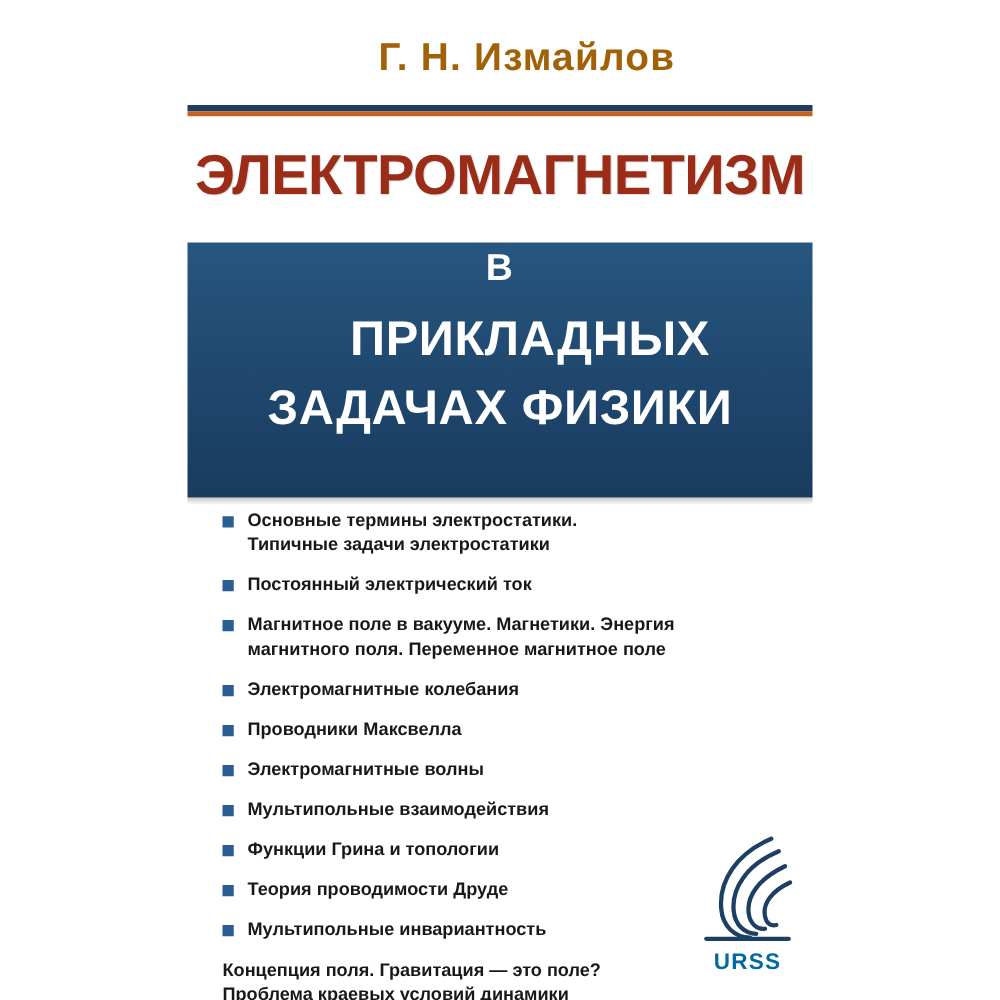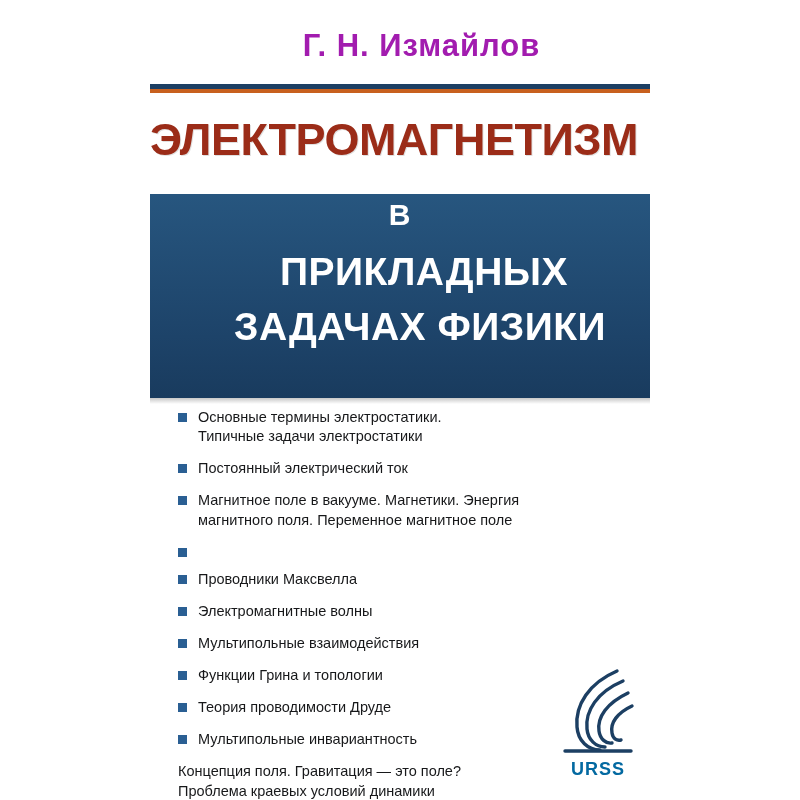--- a/index.html
+++ b/index.html
@@ -36,21 +36,21 @@
     background: #ffffff;
     display: flex;
     align-items: center;
     justify-content: center;
   }
   .author-name {
     font-family: "Liberation Sans", sans-serif;
     font-weight: bold;
     font-size: 31px;
     letter-spacing: 1px;
-    color: #a21caf;
+    color: #a16207;
     white-space: nowrap;
     margin-left: 43px;
   }
   .rule-dark {
     position: absolute;
     left: 0;
     top: 74px;
     width: 500px;
     height: 5px;
     background: #1c3f63;
@@ -69,20 +69,21 @@
     left: 0;
     top: 88px;
     width: 500px;
     height: 300px;
   }
   .title-main {
     position: absolute;
     left: 0;
     top: 16px;
     width: 500px;
+    text-align: center;
     font-weight: bold;
     font-size: 45px;
     letter-spacing: -0.5px;
     color: #9b2c18;
     font-family: "Liberation Sans", sans-serif;
     text-shadow: 1px 1px 0 rgba(0,0,0,0.12);
   }
   .blue-panel-inner {
     position: absolute;
     left: 0;
@@ -117,21 +118,20 @@
   .title-sub2 {
     position: absolute;
     left: 0;
     top: 207px;
     width: 500px;
     text-align: center;
     color: #ffffff;
     font-weight: bold;
     font-size: 39px;
     letter-spacing: 0.5px;
-    padding-left: 20px;
   }
   .panel-shadow {
     position: absolute;
     left: 0;
     top: 300px;
     width: 500px;
     height: 6px;
     background: linear-gradient(180deg, rgba(0,0,0,0.22), rgba(0,0,0,0));
   }
   
@@ -150,21 +150,21 @@
     flex: 0 0 auto;
     width: 9px;
     height: 9px;
     background: #2a5f93;
     margin-top: 5px;
     margin-right: 11px;
   }
   .topic-text {
     font-family: "Liberation Sans", sans-serif;
     font-size: 14.5px;
-    font-weight: normal;
+    font-weight: bold;
     color: #17181a;
     line-height: 1.32;
     white-space: pre-line;
   }
   
   .urss {
     position: absolute;
     left: 405px;
     top: 655px;
     width: 86px;
@@ -217,20 +217,21 @@
         <span class="bullet"></span>
         <span class="topic-text">Постоянный электрический ток</span>
       </div>
       <div class="topic">
         <span class="bullet"></span>
         <span class="topic-text">Магнитное поле в вакууме. Магнетики. Энергия
 магнитного поля. Переменное магнитное поле</span>
       </div>
       <div class="topic">
         <span class="bullet"></span>
+        <span class="topic-text">Электромагнитные колебания</span>
       </div>
       <div class="topic">
         <span class="bullet"></span>
         <span class="topic-text">Проводники Максвелла</span>
       </div>
       <div class="topic">
         <span class="bullet"></span>
         <span class="topic-text">Электромагнитные волны</span>
       </div>
       <div class="topic">

